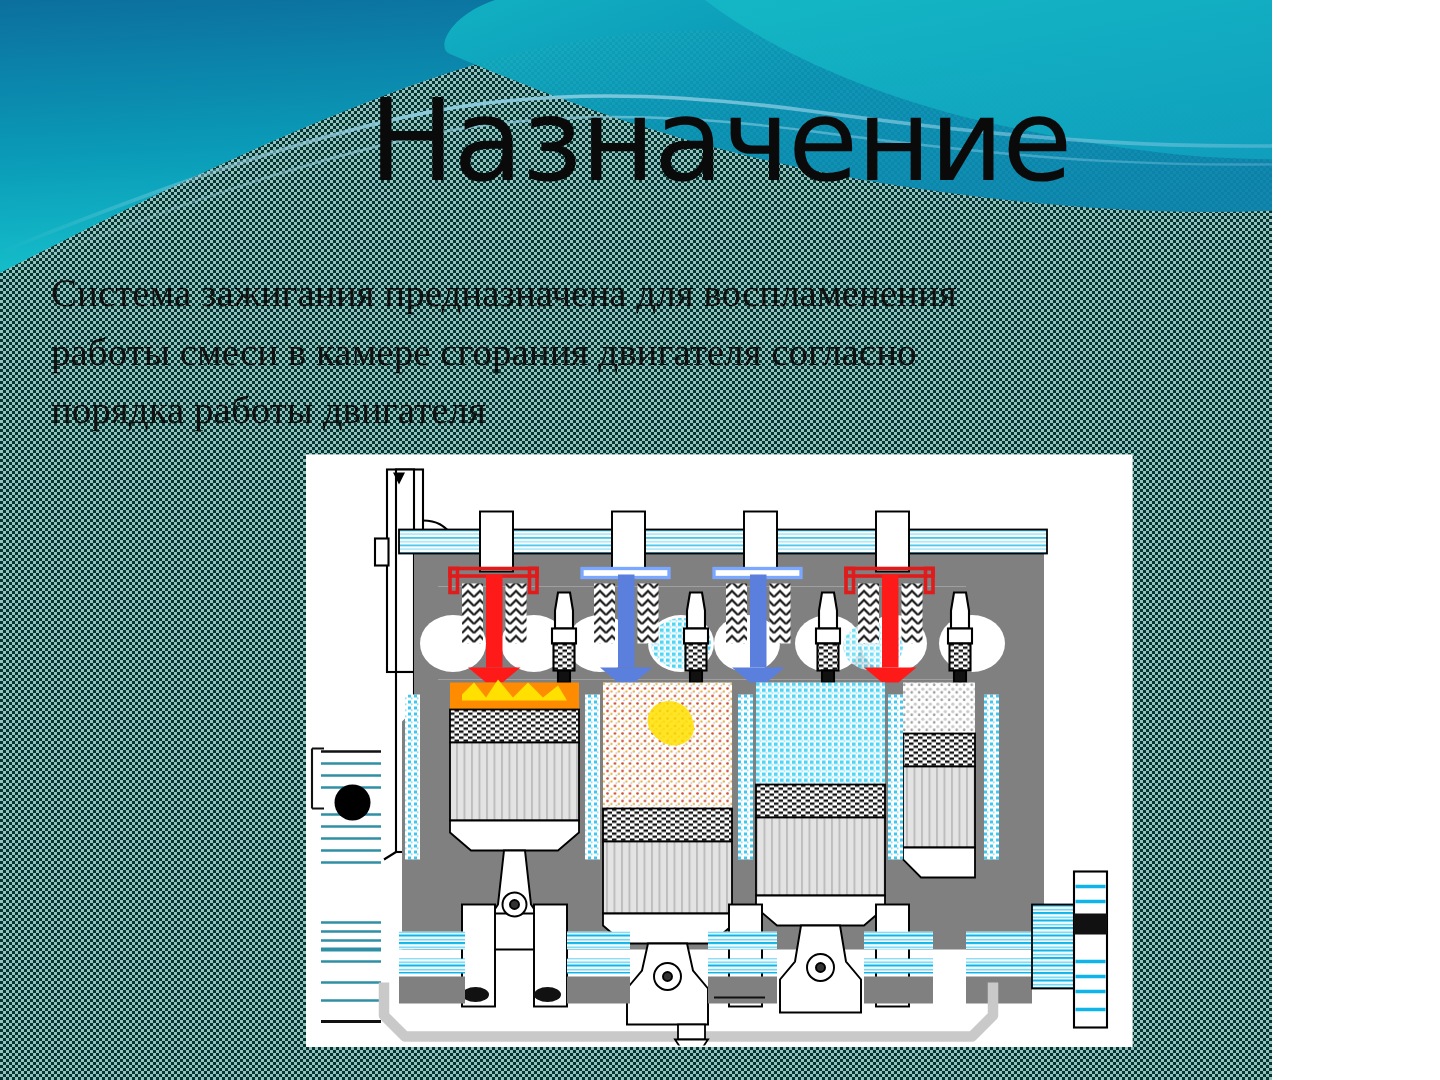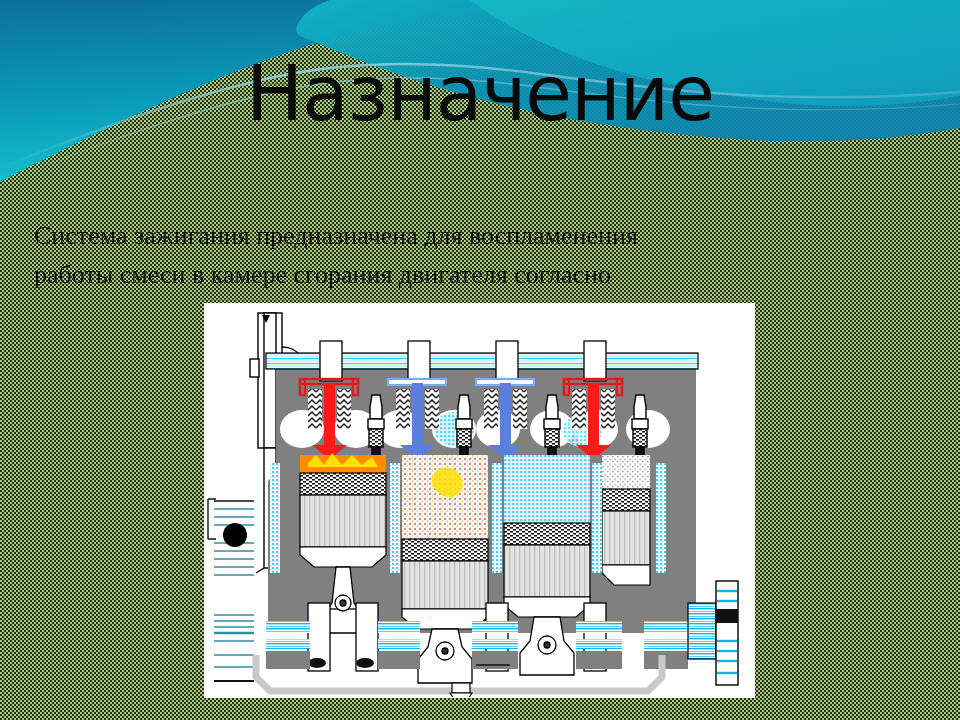--- a/index.html
+++ b/index.html
@@ -2,22 +2,22 @@
 <html><head>
 <meta charset="utf-8">
 <style>
   html,body{margin:0;padding:0;}
   body{
     width:960px;height:720px;overflow:hidden;
     font-family:"Liberation Sans", sans-serif;
     background:#ffffff;
   }
   .slide{
-    position:relative;width:960px;height:720px;overflow:hidden;
-    background-color:#4d7c0f;
+    position:relative;width:848px;height:720px;overflow:hidden;
+    background-color:#0f766e;
   }
   
   .bg-dither{
     position:absolute;inset:0;
     background-color:#ffffff;
     background-image:
       linear-gradient(45deg,#000 25%,transparent 25%,transparent 75%,#000 75%),
       linear-gradient(45deg,#000 25%,transparent 25%,transparent 75%,#000 75%);
     background-size:4px 4px;
     background-position:0 0, 2px 2px;
@@ -33,21 +33,20 @@
     font-family:"DejaVu Sans", sans-serif;
     font-size:76px;line-height:84px;font-weight:400;
     color:#0a0a0a;letter-spacing:-1px;
     white-space:nowrap;
   }
   .body-text{
     position:absolute;left:34px;top:176px;width:850px;
     font-family:"Liberation Serif", serif;
     font-size:26px;line-height:39px;font-weight:400;
     color:#111111;
-    margin-top:40px;
   }
   .body-text .ln{display:block;}
 
   
   .picture{
     position:absolute;left:204px;top:303px;width:551px;height:395px;
     background:#ffffff;
     overflow:hidden;
   }
   .picture svg{display:block;}
@@ -92,20 +91,21 @@
       <path d="M0,168 C90,132 180,98 270,78 C360,58 450,62 540,74 C660,90 790,106 960,92" fill="none" stroke="url(#gHair)" stroke-width="2.4"></path>
       <path d="M0,182 C95,146 185,112 275,92 C365,72 455,76 545,88 C665,104 795,118 960,104" fill="none" stroke="url(#gHair)" stroke-width="1.6" opacity="0.75"></path>
     </svg>
   </div>
 
   <div class="title">Назначение</div>
 
   <div class="body-text">
     <span class="ln">Система зажигания предназначена для воспламенения</span>
     <span class="ln">работы смеси в камере сгорания двигателя согласно</span>
+    <span class="ln">порядка работы двигателя</span>
   </div>
 
   <div class="picture">
     <svg width="551" height="395" viewBox="0 0 551 395" xmlns="http://www.w3.org/2000/svg">
       <defs>
         <pattern id="coolantDots" width="4" height="4" patternUnits="userSpaceOnUse">
           <rect width="4" height="4" fill="#ffffff"></rect>
           <rect x="0" y="0" width="2" height="2" fill="#3fc7ef"></rect>
           <rect x="2" y="2" width="1" height="1" fill="#6fd9f4"></rect>
         </pattern>

